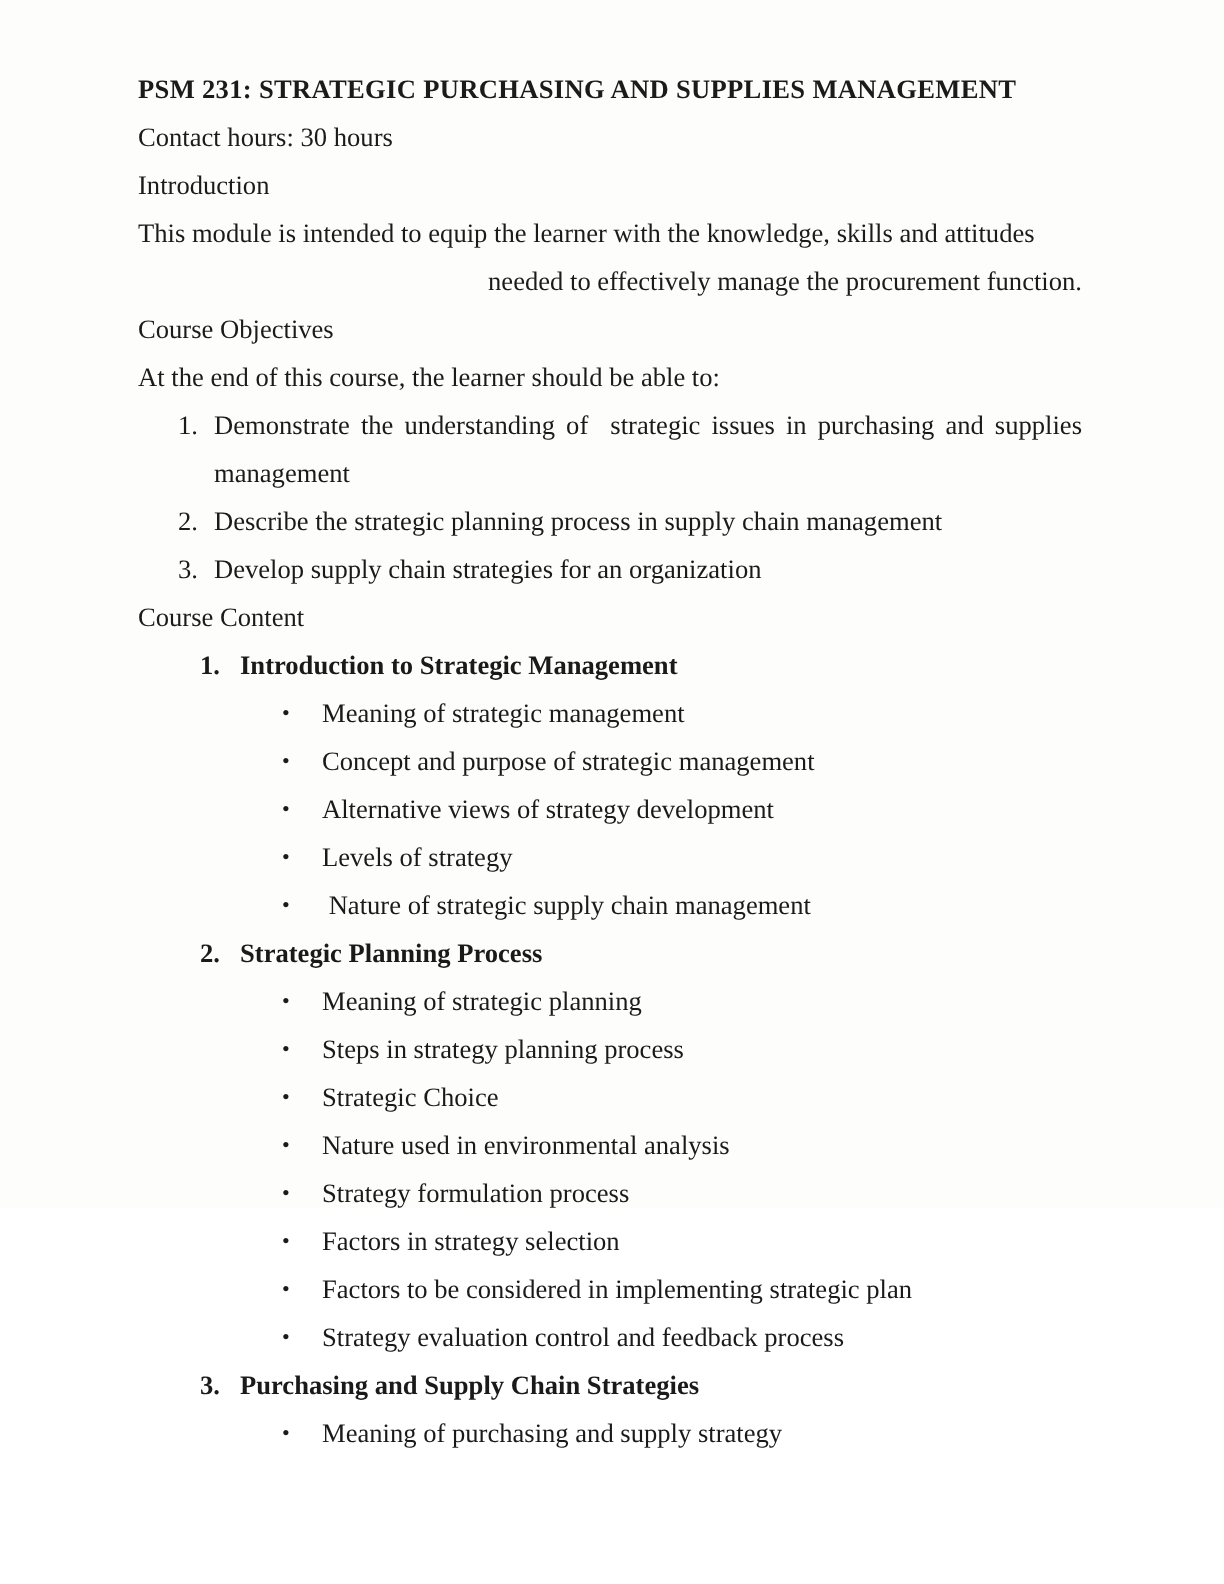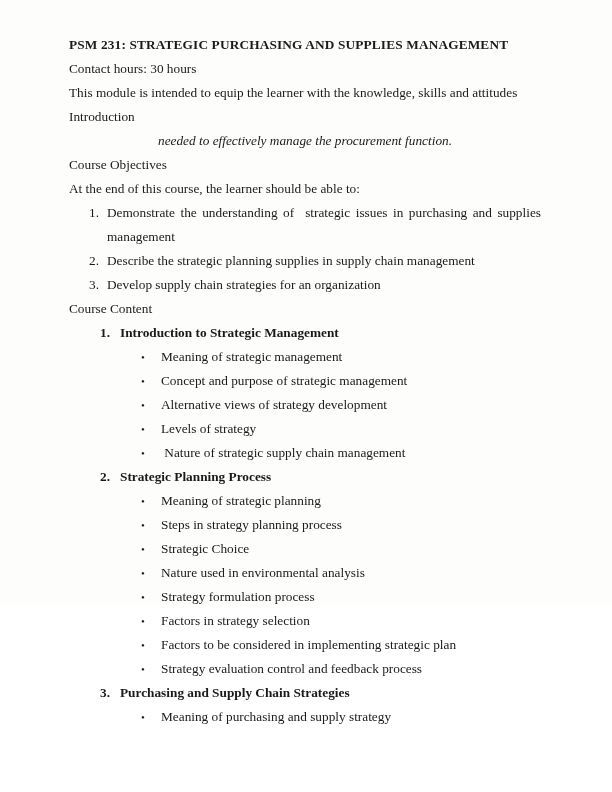--- a/index.html
+++ b/index.html
@@ -40,22 +40,21 @@
     margin-bottom: 0;
   }
   .heading {
     font-weight: normal;
   }
   .para {
     text-align: justify;
     text-justify: inter-word;
   }
   .para-last {
-    text-align: center;
-    font-style: italic;
+    text-align: right;
   }
 
   
   ol.objectives {
     list-style: none;
     margin: 0;
     padding: 0;
   }
   ol.objectives > li {
     position: relative;
@@ -126,37 +125,37 @@
 </head>
 <body>
 
 <div class="page">
   <div class="content">
 
     <div class="line doc-title">PSM 231: STRATEGIC PURCHASING AND SUPPLIES MANAGEMENT</div>
 
     <div class="line heading">Contact hours: 30 hours</div>
 
+    <div class="line heading">Introduction</div>
+
     <div class="line para">This module is intended to equip the learner with the knowledge, skills and attitudes</div>
-
-    <div class="line heading">Introduction</div>
     <div class="line para-last">needed to effectively manage the procurement function.</div>
 
     <div class="line heading">Course Objectives</div>
 
     <div class="line">At the end of this course, the learner should be able to:</div>
 
     <ol class="objectives">
       <li>
         <span class="num">1.</span>
         <span class="txt pre-space">Demonstrate the understanding of  strategic issues in purchasing and supplies management</span>
       </li>
       <li class="nowrap">
         <span class="num">2.</span>
-        <span class="txt pre-space">Describe the strategic planning supplies in supply chain management</span>
+        <span class="txt pre-space">Describe the strategic planning process in supply chain management</span>
       </li>
       <li class="nowrap">
         <span class="num">3.</span>
         <span class="txt pre-space">Develop supply chain strategies for an organization</span>
       </li>
     </ol>
 
     <div class="line heading">Course Content</div>
 
     <ol class="sections">

